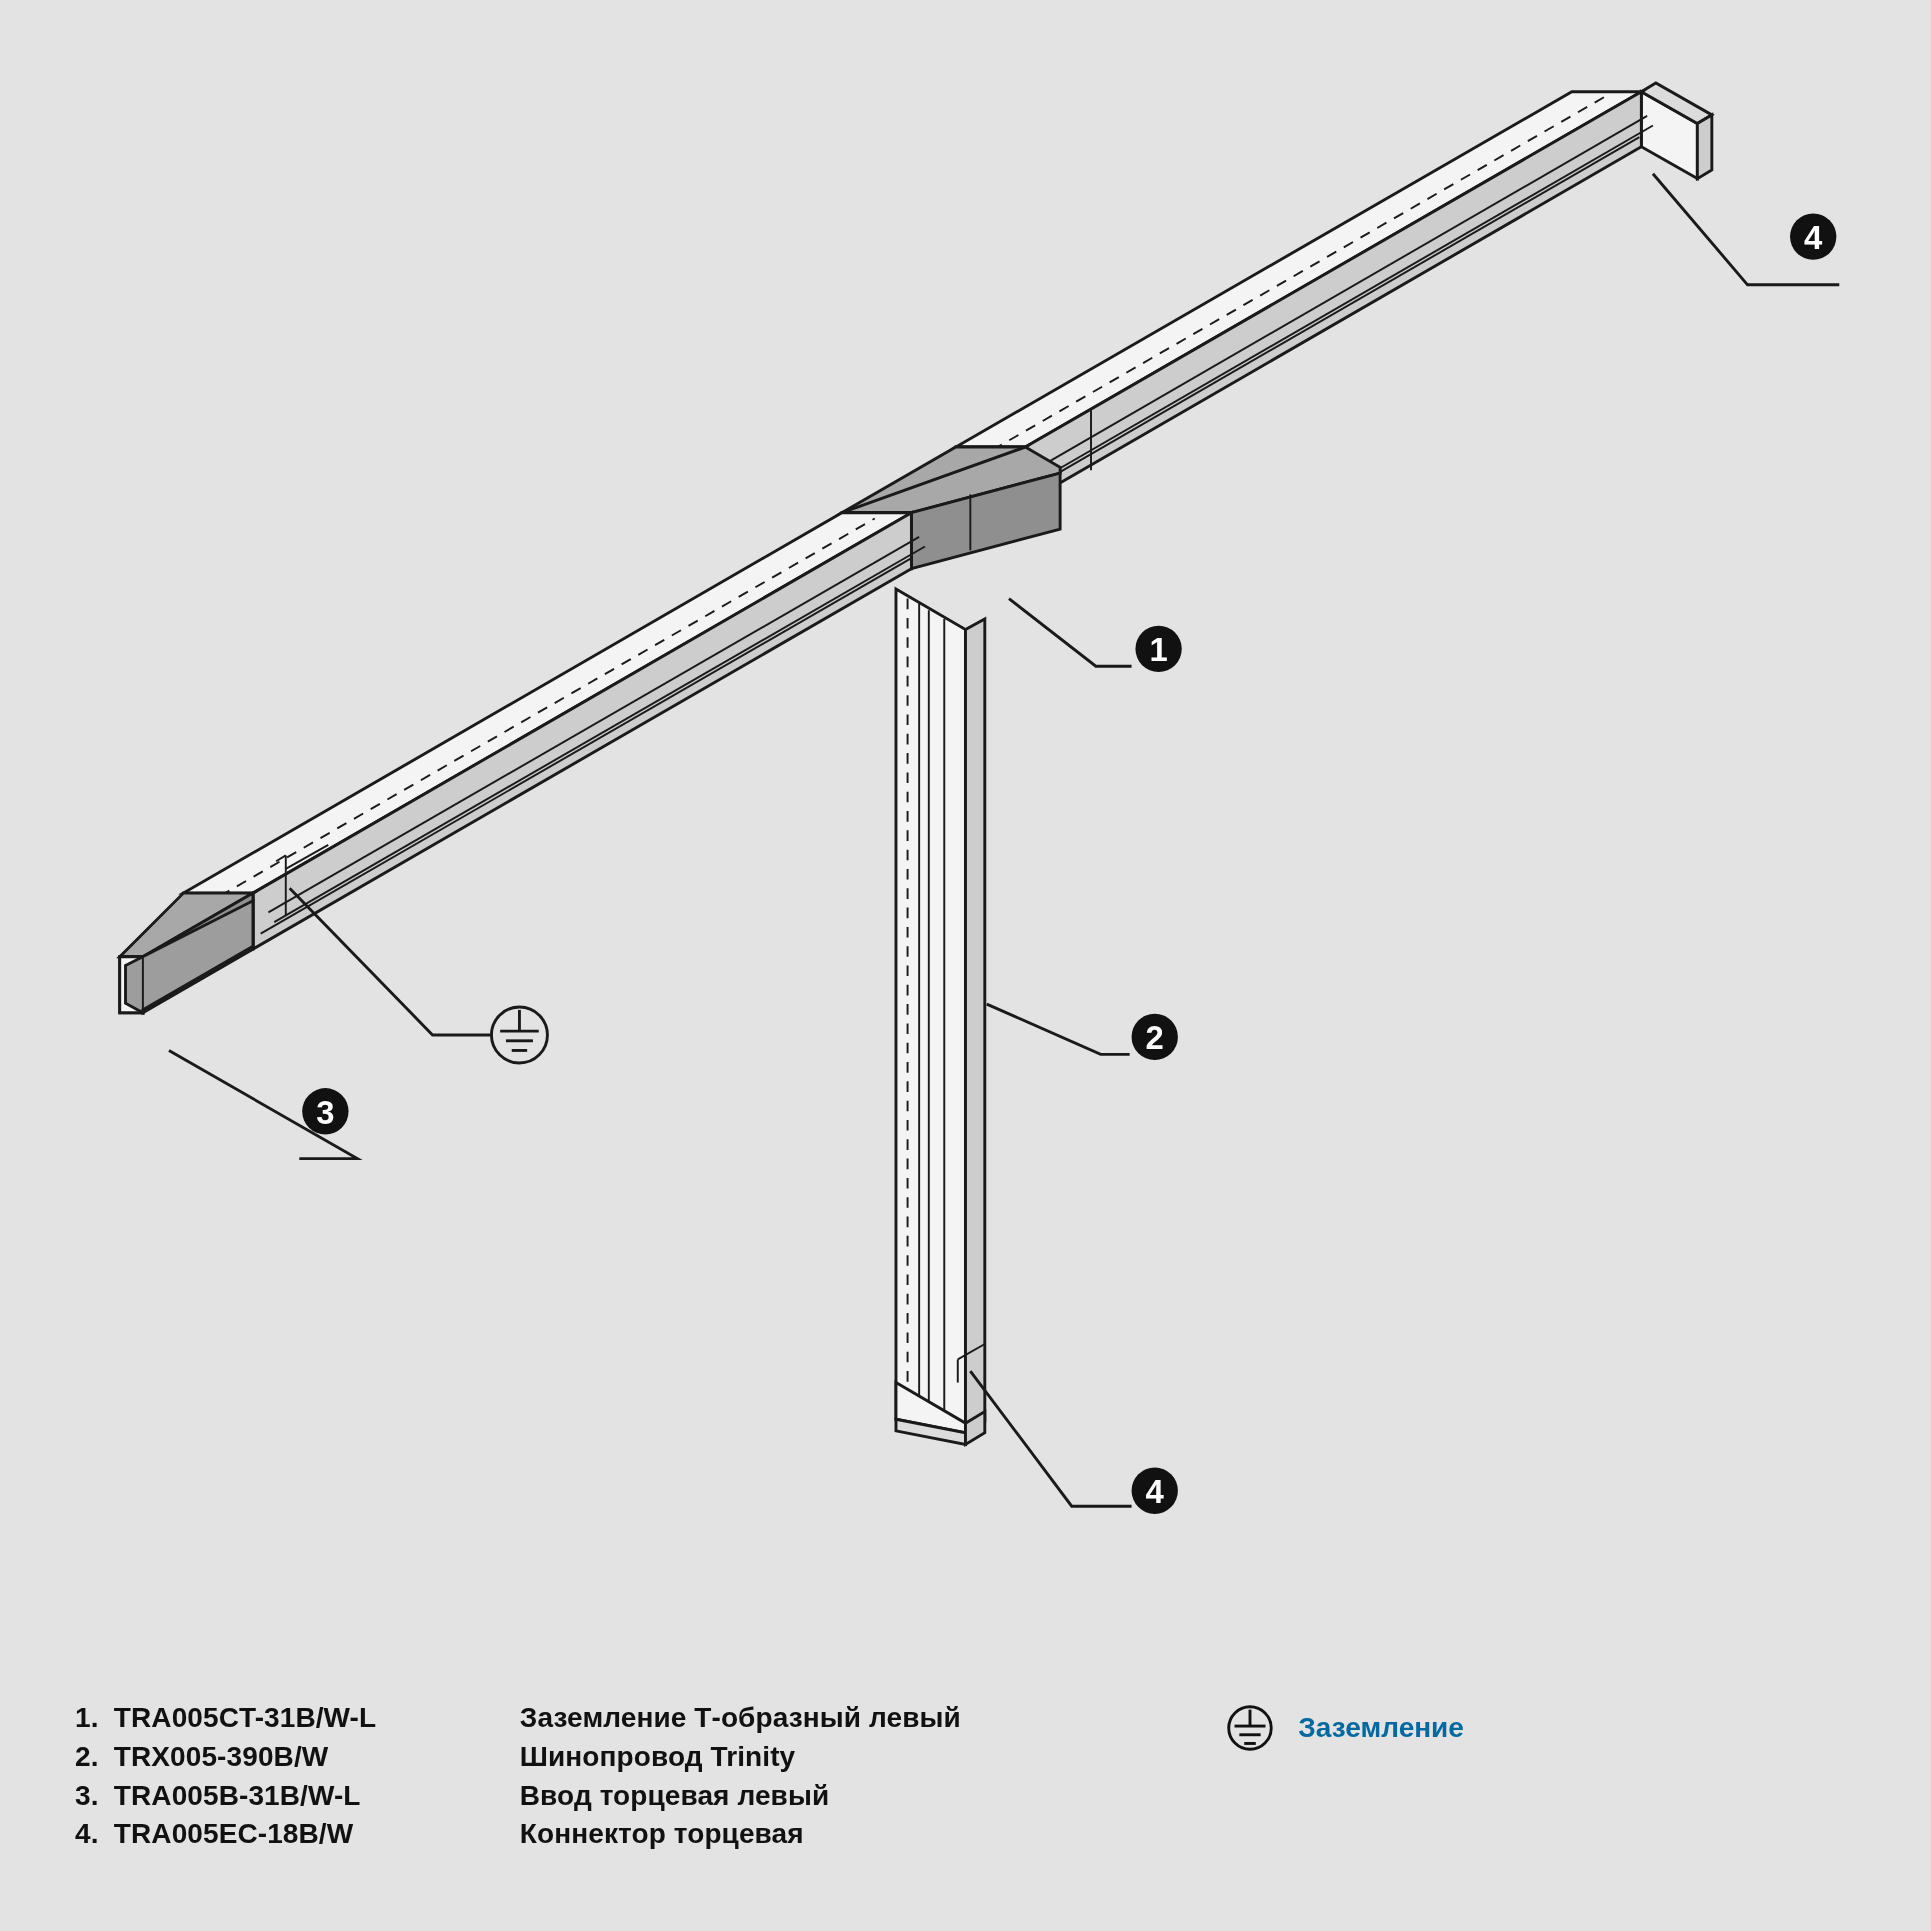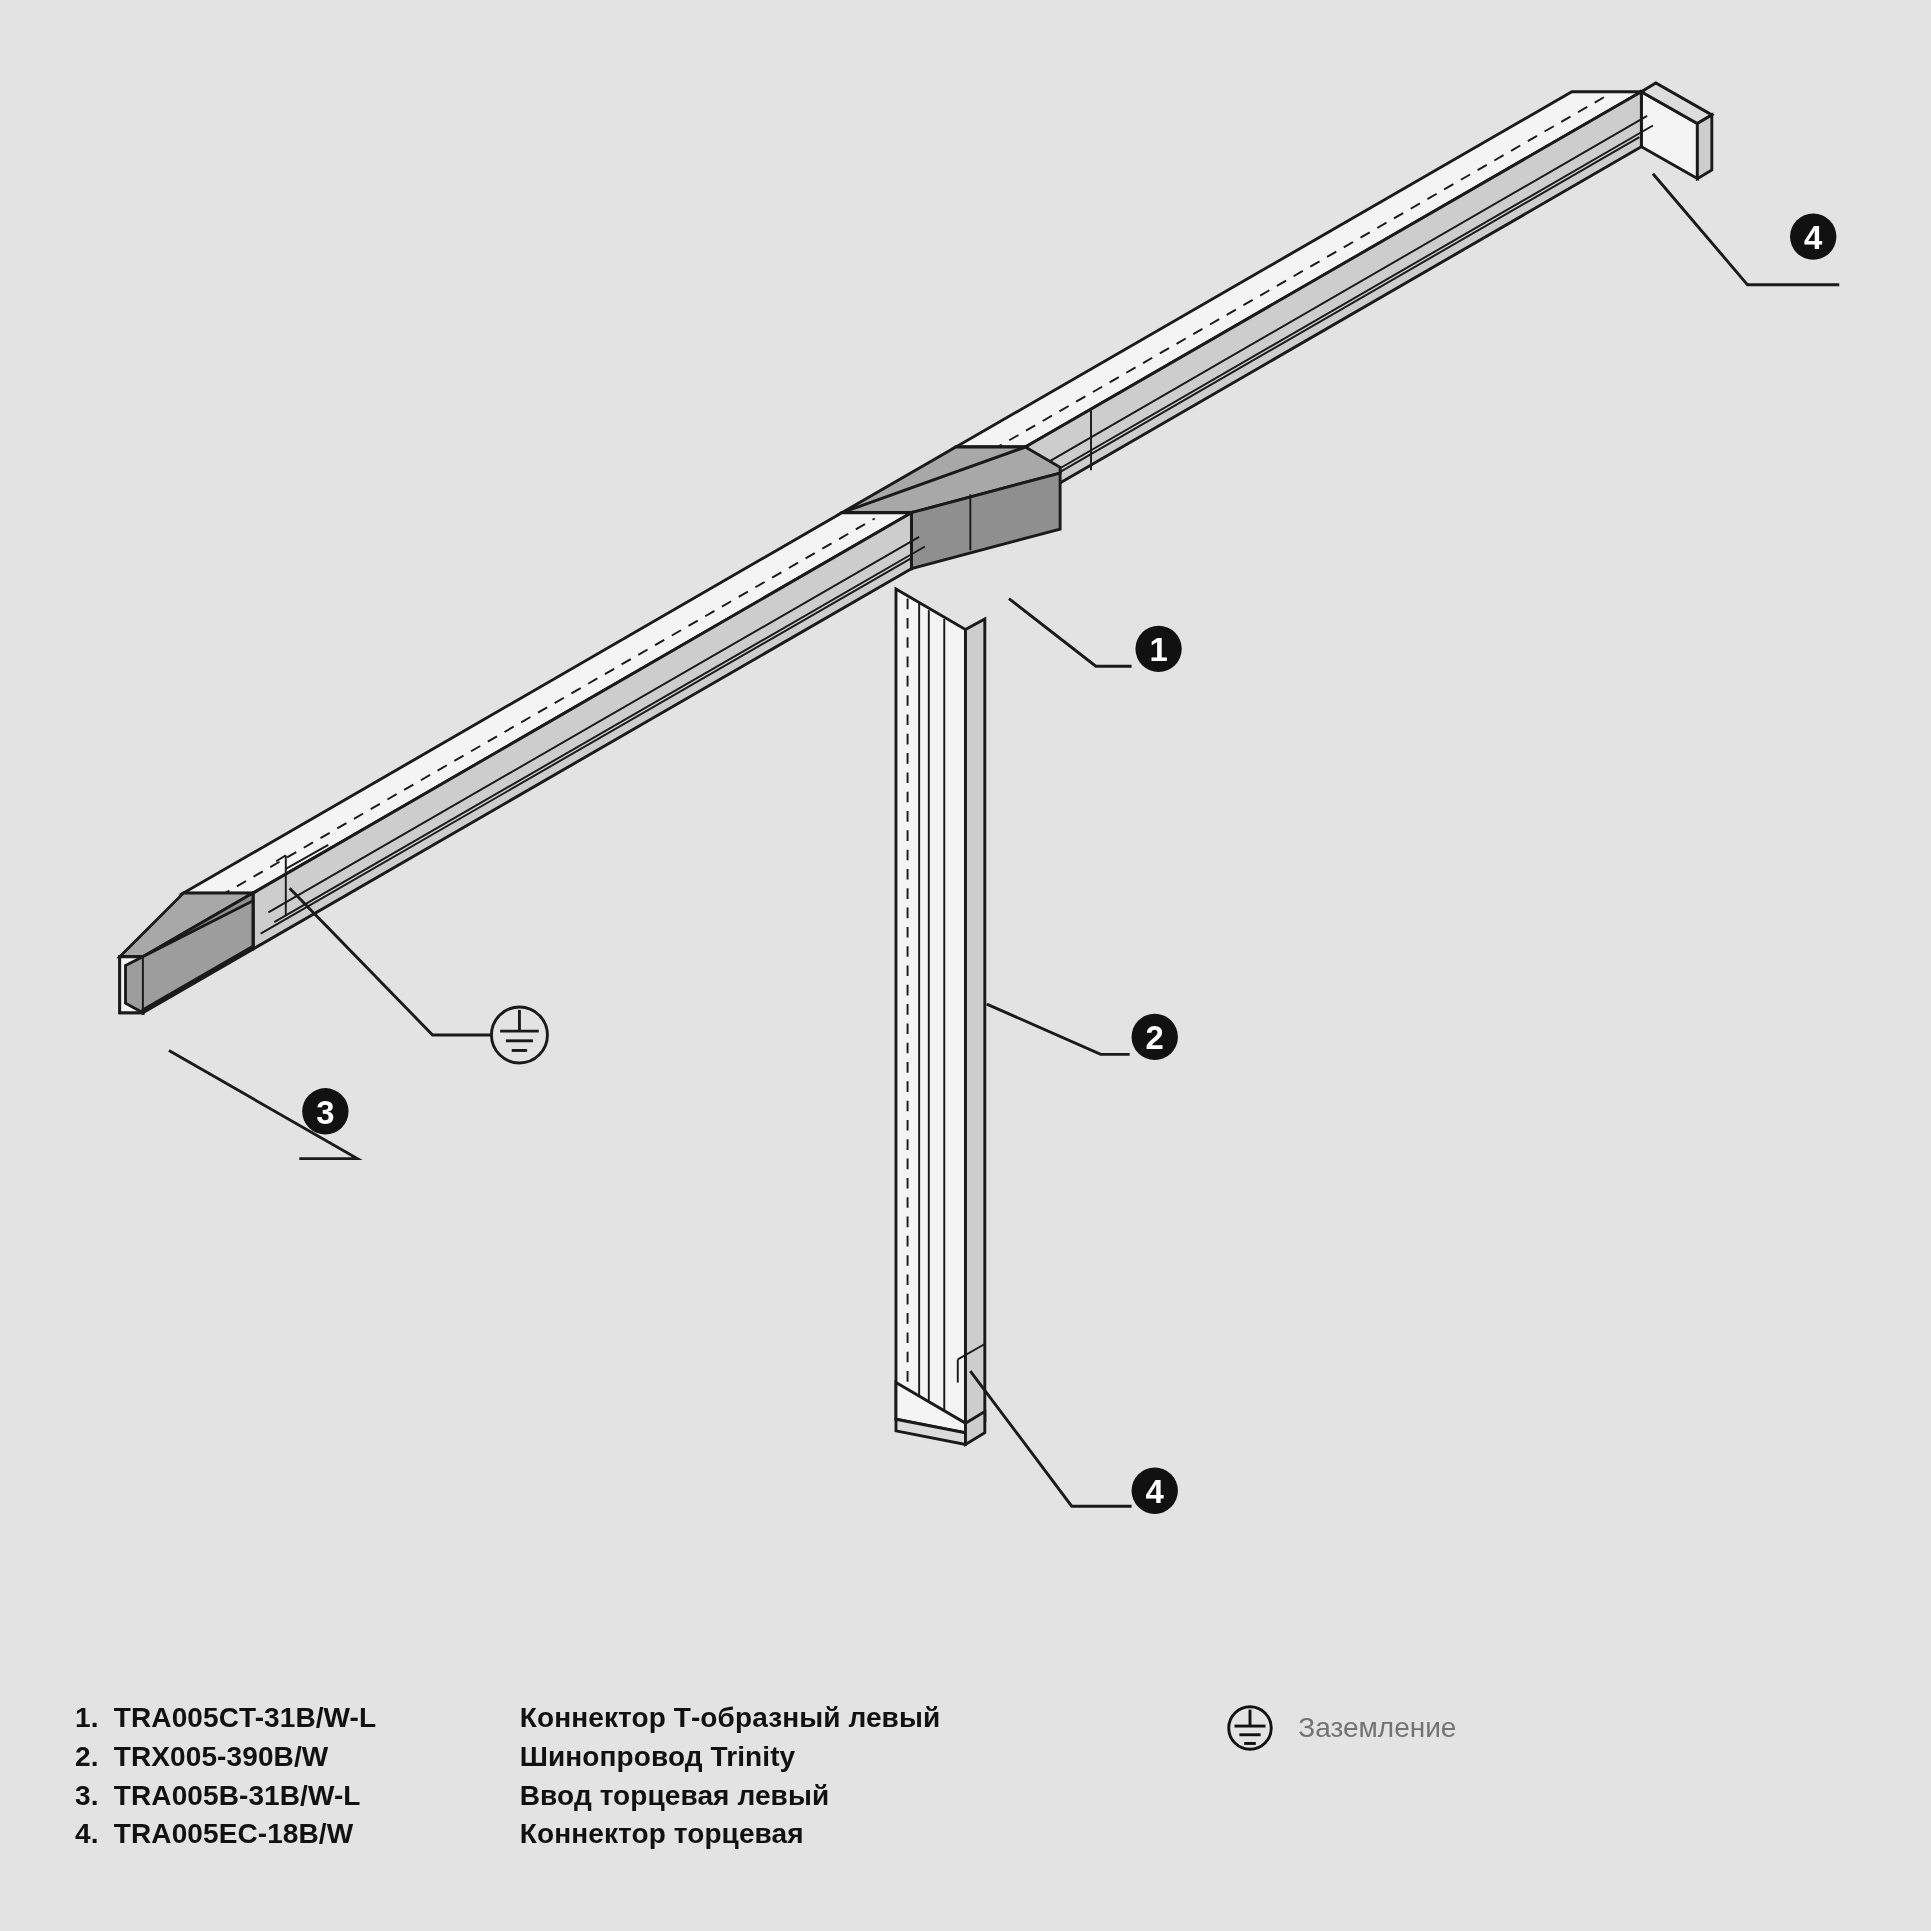--- a/index.html
+++ b/index.html
@@ -57,22 +57,22 @@
   .ground-legend {
     position: absolute;
     left: 1221px;
     top: 1699px;
     display: flex;
     align-items: center;
     gap: 19.3px;
   }
   .ground-legend .label {
     font-size: 28px;
-    font-weight: normal;
-    color: #737373;
+    font-weight: bold;
+    color: #0369a1;
   }
   .badge-text {
     font-family: "Liberation Sans", sans-serif;
     font-size: 34px;
     font-weight: bold;
     fill: #ffffff;
   }
 </style>
 </head>
 <body>
@@ -222,21 +222,21 @@
       <text class="badge-text" x="1196" y="1557" text-anchor="middle">4</text>
     </g>
   </svg>
 
   <div class="legend">
     <table class="legend-table">
       <tbody>
         <tr>
           <td class="col-num">1.</td>
           <td class="col-code">TRA005CT-31B/W-L</td>
-          <td class="col-desc">Коннектор Т-образный левый</td>
+          <td class="col-desc">Заземление Т-образный левый</td>
         </tr>
         <tr>
           <td class="col-num">2.</td>
           <td class="col-code">TRX005-390B/W</td>
           <td class="col-desc">Шинопровод Trinity</td>
         </tr>
         <tr>
           <td class="col-num">3.</td>
           <td class="col-code">TRA005B-31B/W-L</td>
           <td class="col-desc">Ввод торцевая левый</td>

